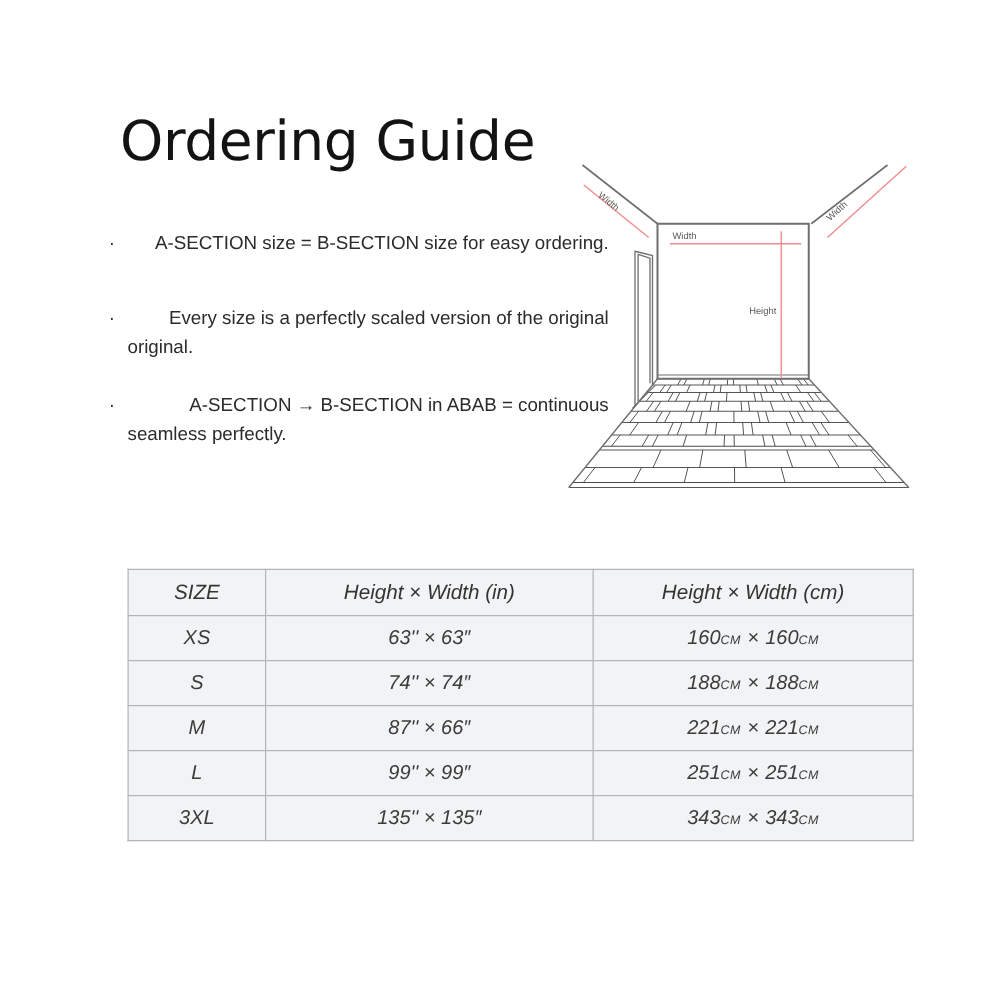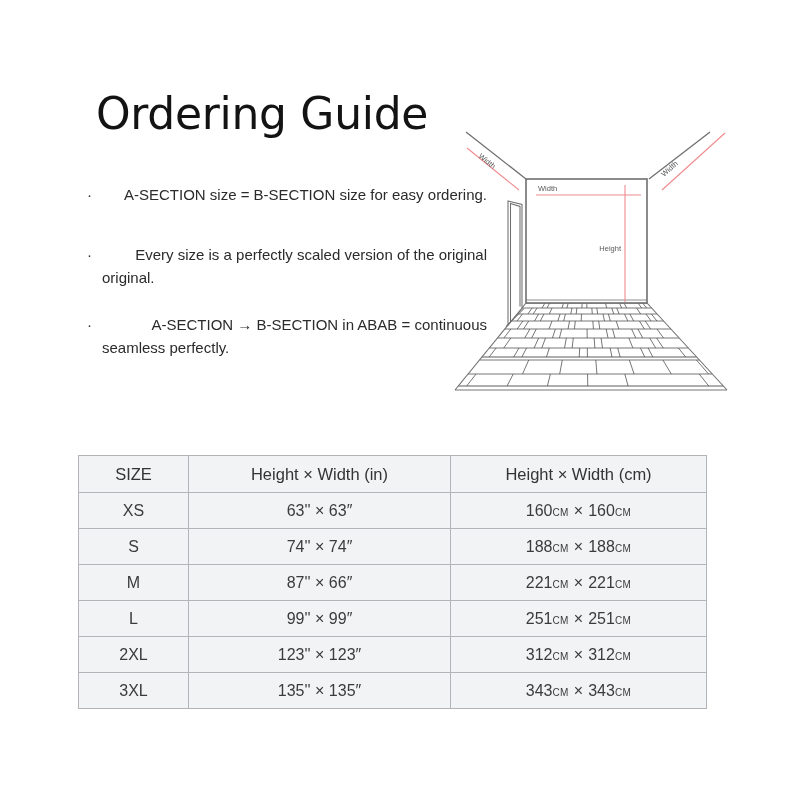--- a/index.html
+++ b/index.html
@@ -23,22 +23,22 @@
   .note .l2{display:block;margin-left:15px;}
   .note .l2:empty{display:none;}
   #note-0{top:183px;}
   #note-1{top:243px;}
   #note-2{top:313px;}
   
   #room{position:absolute;left:445px;top:100px;width:290px;height:295px;}
   #room text{font-family:"Liberation Sans",sans-serif;font-size:7.5px;fill:#5a5a5a;}
   
   .size-table{
-    position:absolute;left:78px;top:455px;width:628px;
-    border-collapse:collapse;table-layout:fixed;
+    position:absolute;left:102px;top:455px;width:628px;
+    border-collapse:collapse;table-layout:fixed;font-style:italic;
   }
   .size-table th,.size-table td{
     border:1px solid #b3b4b8;background:#f2f3f5;
     height:35px;padding:0;text-align:center;vertical-align:middle;
     font-weight:400;color:#3b3b3b;font-size:16px;
   }
   .size-table th{font-size:16.5px;height:36px;color:#343434;}
   .unit{font-size:10px;letter-spacing:0.4px;margin-top:16px;}
   .mult{display:inline-block;margin:0 5px;}
 </style>
@@ -221,23 +221,18 @@
       <td>M</td>
       <td>87'' × 66″</td>
       <td><span>221</span><span class="unit">CM</span><span class="mult">×</span><span>221</span><span class="unit">CM</span></td>
     </tr>
     <tr>
       <td>L</td>
       <td>99'' × 99″</td>
       <td><span>251</span><span class="unit">CM</span><span class="mult">×</span><span>251</span><span class="unit">CM</span></td>
     </tr>
     <tr>
-      <td>2XL</td>
-      <td>123'' × 123″</td>
-      <td><span>312</span><span class="unit">CM</span><span class="mult">×</span><span>312</span><span class="unit">CM</span></td>
-    </tr>
-    <tr>
       <td>3XL</td>
       <td>135'' × 135″</td>
       <td><span>343</span><span class="unit">CM</span><span class="mult">×</span><span>343</span><span class="unit">CM</span></td>
     </tr>
   </tbody>
 </table>
 
 </body></html>

